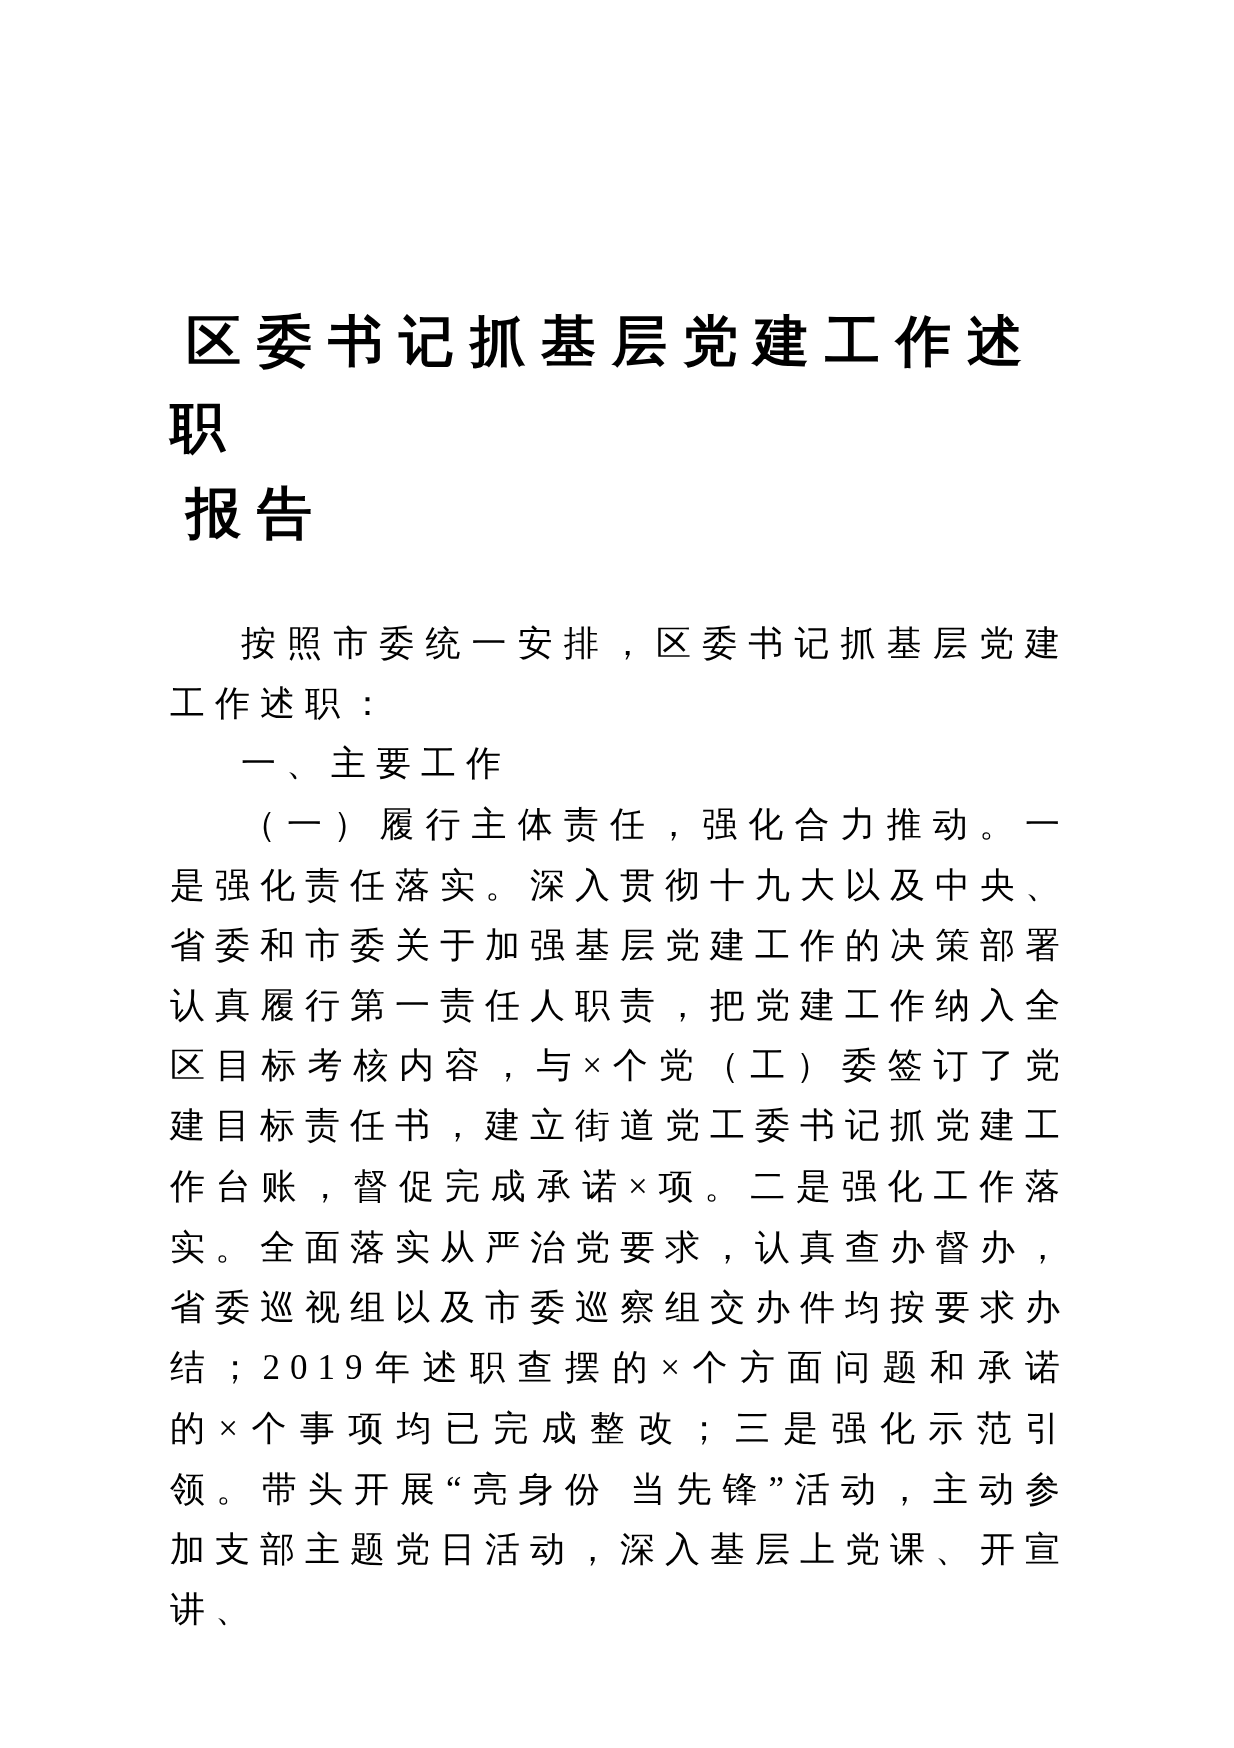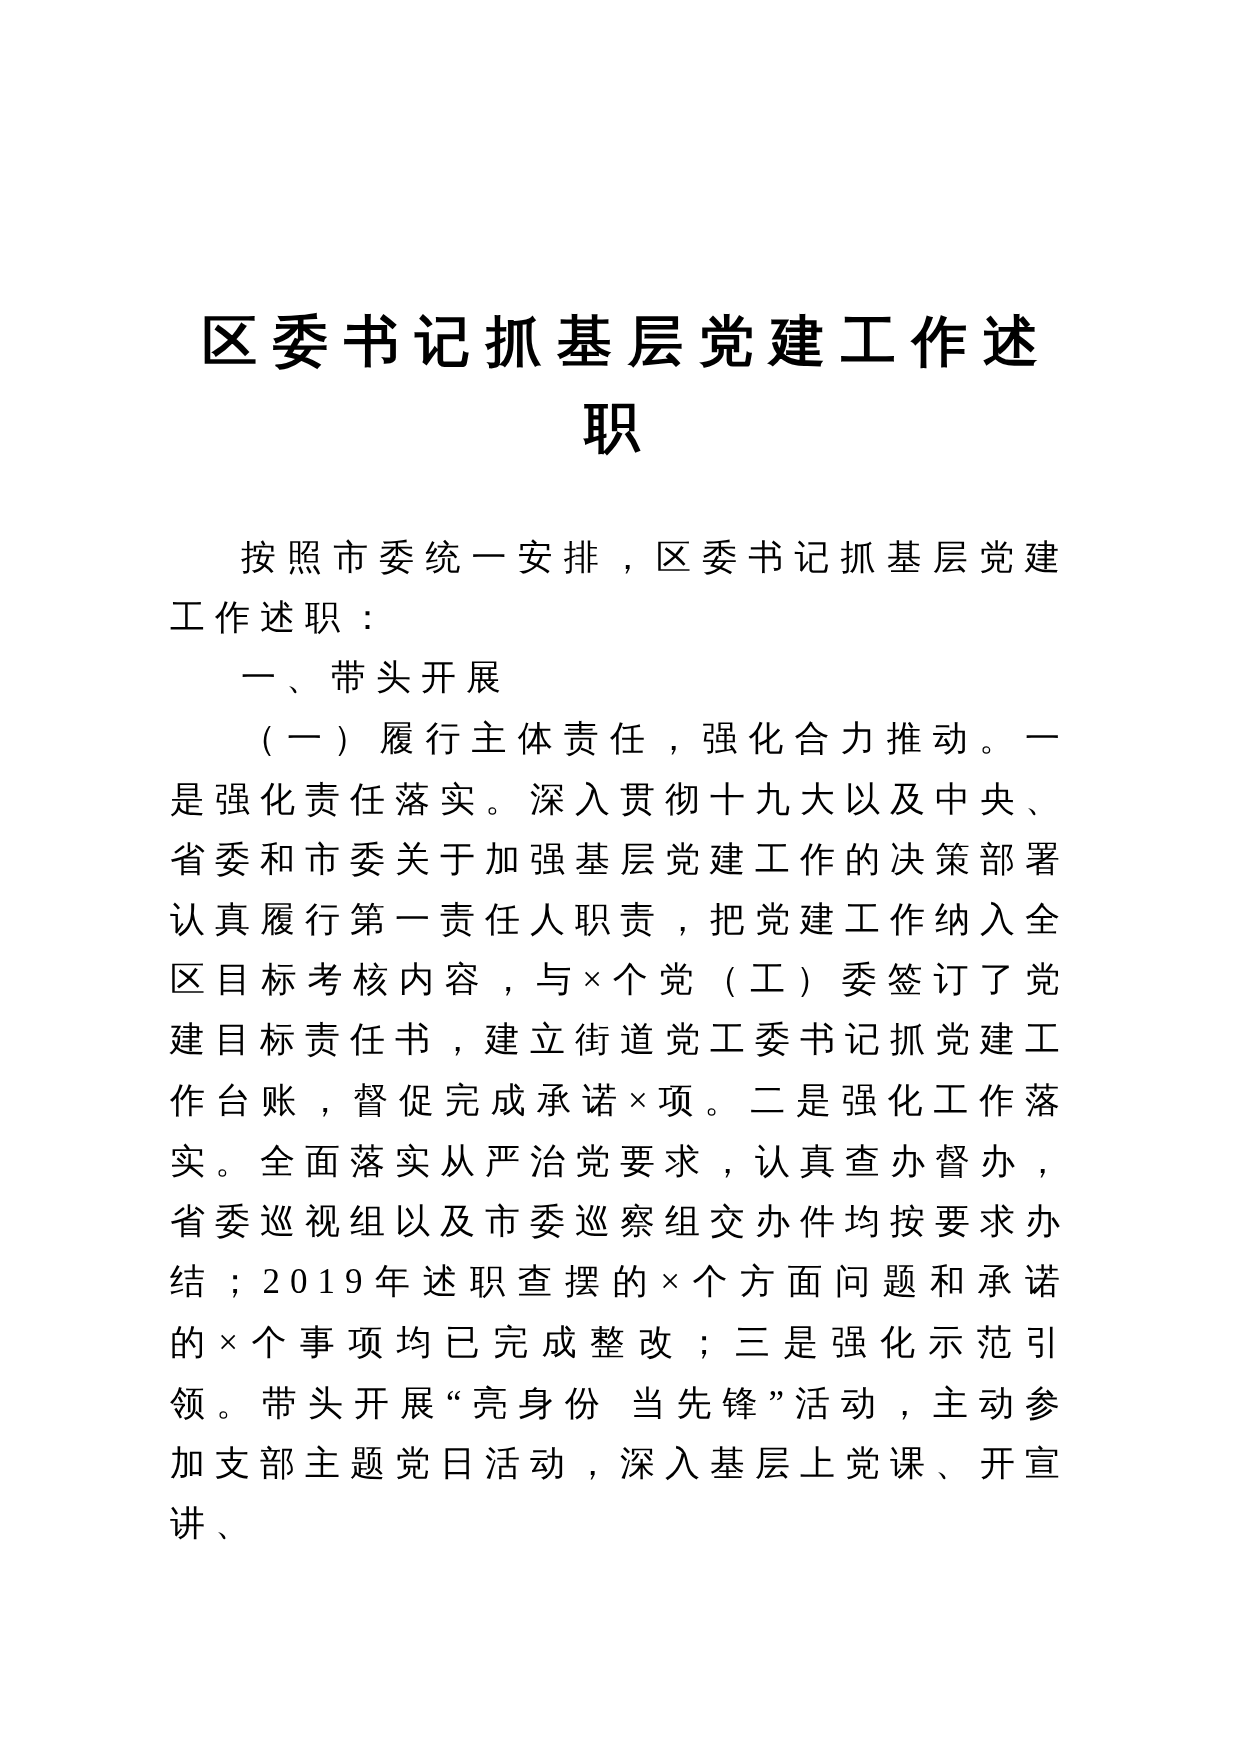--- a/index.html
+++ b/index.html
@@ -18,21 +18,21 @@
     padding: 298px 164px 0 170px;
     overflow: hidden;
   }
   .doc-title {
     margin: 0 0 58px 0;
     font-family: "Liberation Sans", "DejaVu Sans", sans-serif;
     font-weight: 700;
     font-size: 55px;
     line-height: 86px;
     letter-spacing: 16px;
-    text-align: center;
+    text-align: left;
     color: #000000;
   }
   .title-line {
     display: block;
     text-indent: 16px; 
   }
   .para {
     margin: 0;
     font-family: "Liberation Serif", "DejaVu Serif", serif;
     font-size: 35px;
@@ -47,27 +47,28 @@
     font-family: "Liberation Sans", "DejaVu Sans", sans-serif;
   }
 </style>
 </head>
 <body>
 
 <div class="page">
 
   <h1 class="doc-title">
     <span class="title-line">区委书记抓基层党建工作述职</span>
+    <span class="title-line">报告</span>
   </h1>
 
   <p class="para">
     <span class="run">按照市委统一安排，区委书记抓基层党建工作述职：</span>
   </p>
 
   <p class="para">
-    <span class="run">一、带头开展</span>
+    <span class="run">一、主要工作</span>
   </p>
 
   <p class="para">
     <span class="run run-bold">（一）履行主体责任，强化合力推动。一是强化责任落实。</span><span class="run">深入贯彻十九大以及中央、省委和市委关于加强基层党建工作的决策部署认真履行第一责任人职责，把党建工作纳入全区目标考核内容，与×个党（工）委签订了党建目标责任书，建立街道党工委书记抓党建工作台账，督促完成承诺×项。</span><span class="run run-bold">二是强化工作落实。</span><span class="run">全面落实从严治党要求，认真查办督办，省委巡视组以及市委巡察组交办件均按要求办结；2019年述职查摆的×个方面问题和承诺的×个事项均已完成整改；</span><span class="run run-bold">三是强化示范引领。</span><span class="run">带头开展“亮身份 当先锋”活动，主动参加支部主题党日活动，深入基层上党课、开宣讲、</span>
   </p>
 
 </div>
 
 </body></html>

